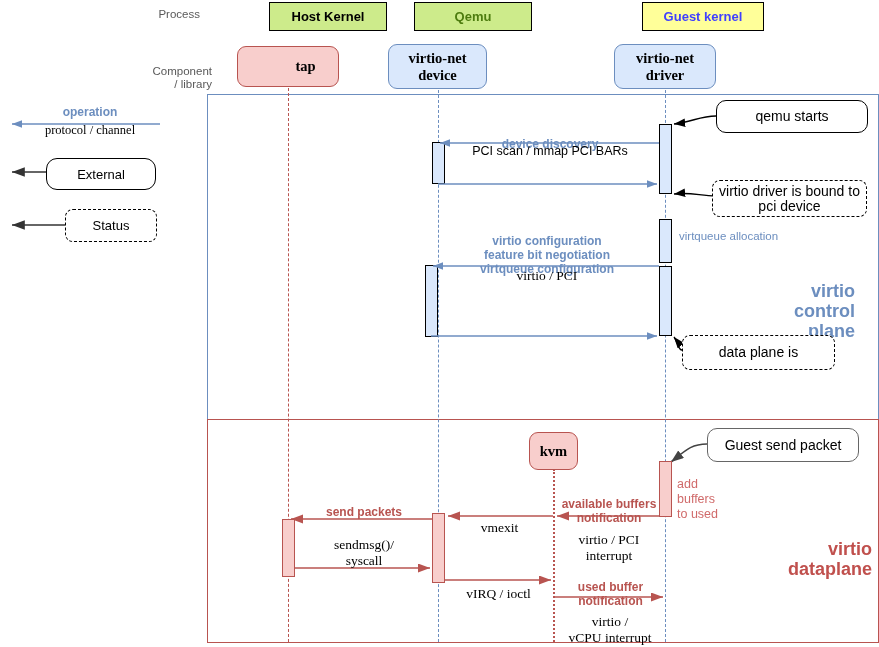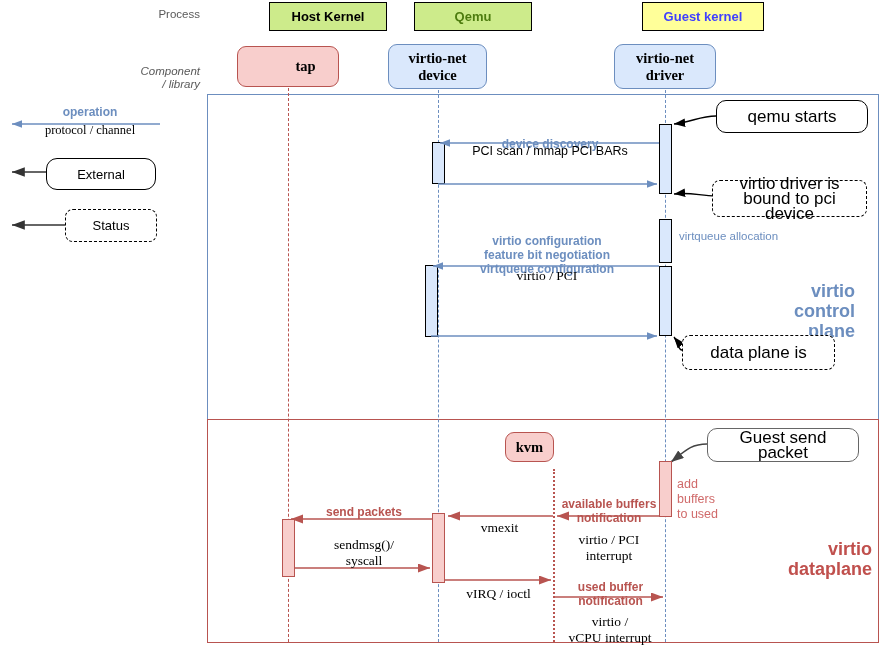--- a/index.html
+++ b/index.html
@@ -51,21 +51,21 @@
   .act-blue{background:#dae8fc;border:1.2px solid #000;}
   .act-red{background:#f8cecc;border:1.2px solid #b85450;}
 
   
   .frame{box-sizing:border-box;background:transparent;}
   .frame-blue{border:1.3px solid #6c8ebf;border-bottom:none;}
   .frame-red{border:1.3px solid #b85450;}
 
   
   .note{
-    box-sizing:border-box;font-size:17px;color:#000;line-height:15px;
+    box-sizing:border-box;font-size:14px;color:#000;line-height:15px;
     background:#fff;padding:2px 6px;
   }
   .note-solid{border:1.5px solid #000;border-radius:10px;}
   .note-solid-gray{border:1.6px solid #666;border-radius:10px;}
   .note-dashed{border:1.5px dashed #000;border-radius:8px;}
 
   
   .msg-op{font-size:12px;font-weight:bold;text-align:center;line-height:14px;}
   .msg-op-blue{color:#6c8ebf;}
   .msg-op-red{color:#b85450;}
@@ -91,21 +91,21 @@
   .legend-status{border:1.4px dashed #000;border-radius:8px;justify-content:center;}
 
   svg{overflow:visible;}
 </style>
 </head>
 <body>
 
 <div class="abs role-label" style="left:120px;top:8px;width:80px;">
   <span>Process</span>
 </div>
-<div class="abs role-label" style="left:110px;top:52px;width:90px;white-space:pre-line;font-style:italic;">
+<div class="abs role-label" style="left:122px;top:52px;width:90px;white-space:pre-line;">
   <span>Component
 / library</span>
 </div>
 
 <div class="abs proc-box proc-green ctr" style="left:233px;top:2px;width:118px;height:29px;">
   <span>Host Kernel</span>
 </div>
 <div class="abs proc-box proc-green-blue ctr" style="left:378px;top:2px;width:118px;height:29px;">
   <span>Qemu</span>
 </div>
@@ -249,21 +249,21 @@
 <div class="abs note note-solid ctr" style="left:716px;top:100px;width:152px;height:33px;">
   <span>qemu starts</span>
 </div>
 <div class="abs note note-dashed ctr" style="left:712px;top:180px;width:155px;height:37px;">
   <span>virtio driver is bound to pci device</span>
 </div>
 <div class="abs note note-dashed ctr" style="left:682px;top:335px;width:153px;height:35px;">
   <span>data plane is</span>
 </div>
 
-<div class="abs comp-box comp-red ctr" style="left:505px;top:432px;width:49px;height:30px;font-family:Liberation Serif, serif;">
+<div class="abs comp-box comp-red ctr" style="left:529px;top:432px;width:49px;height:38px;font-family:Liberation Serif, serif;">
   <span>kvm</span>
 </div>
 
 <div class="abs note note-solid-gray ctr" style="left:707px;top:428px;width:152px;height:34px;">
   <span>Guest send packet</span>
 </div>
 
 <div class="abs act act-red" style="left:659px;top:461px;width:13px;height:56px;"></div>
 <div class="abs act act-red" style="left:432px;top:513px;width:13px;height:70px;"></div>
 <div class="abs act act-red" style="left:282px;top:519px;width:13px;height:58px;"></div>

